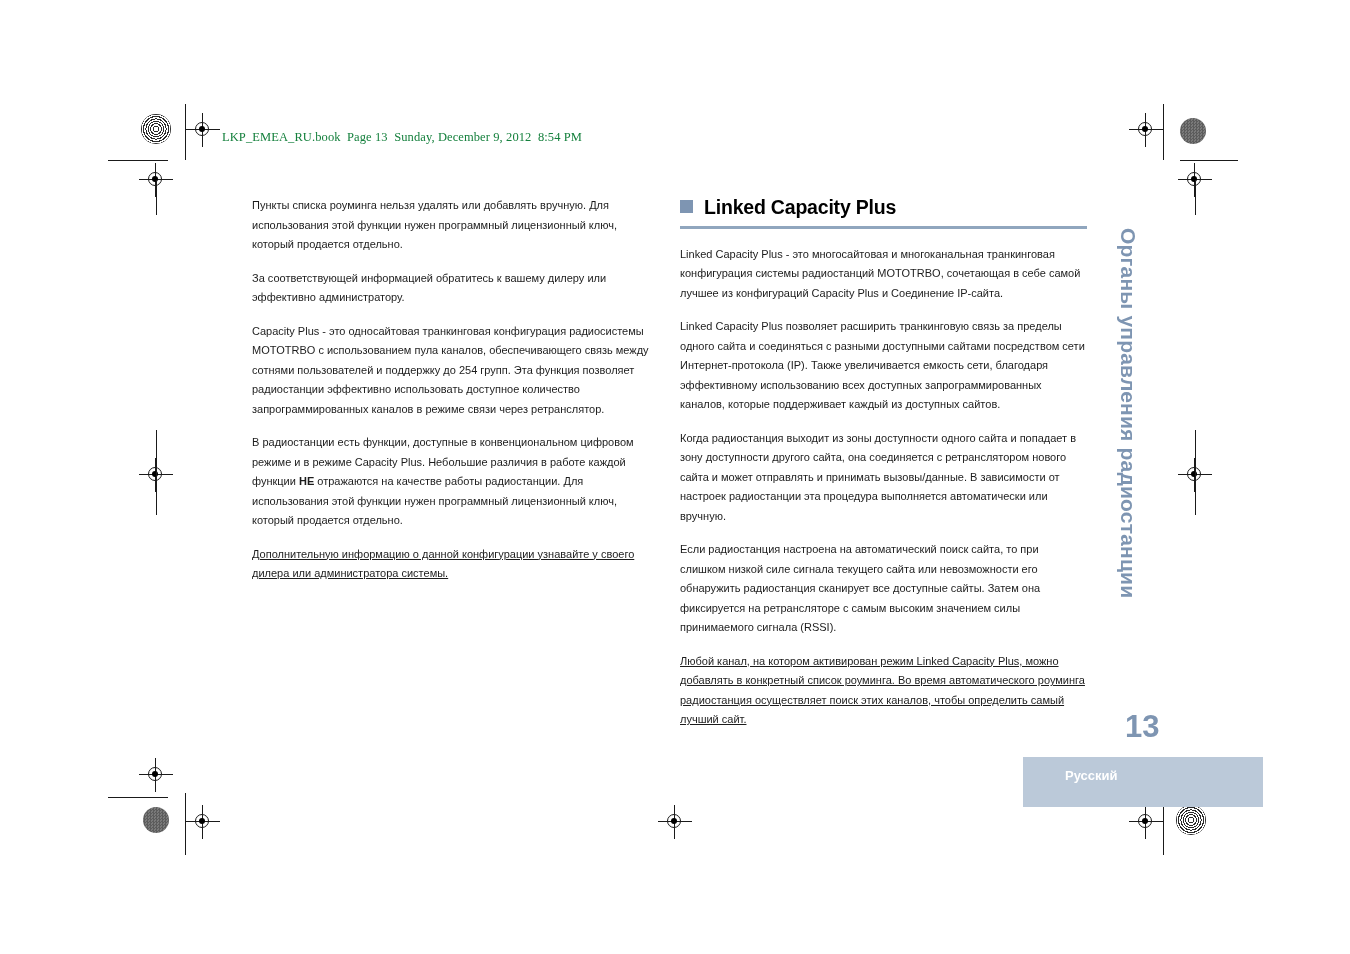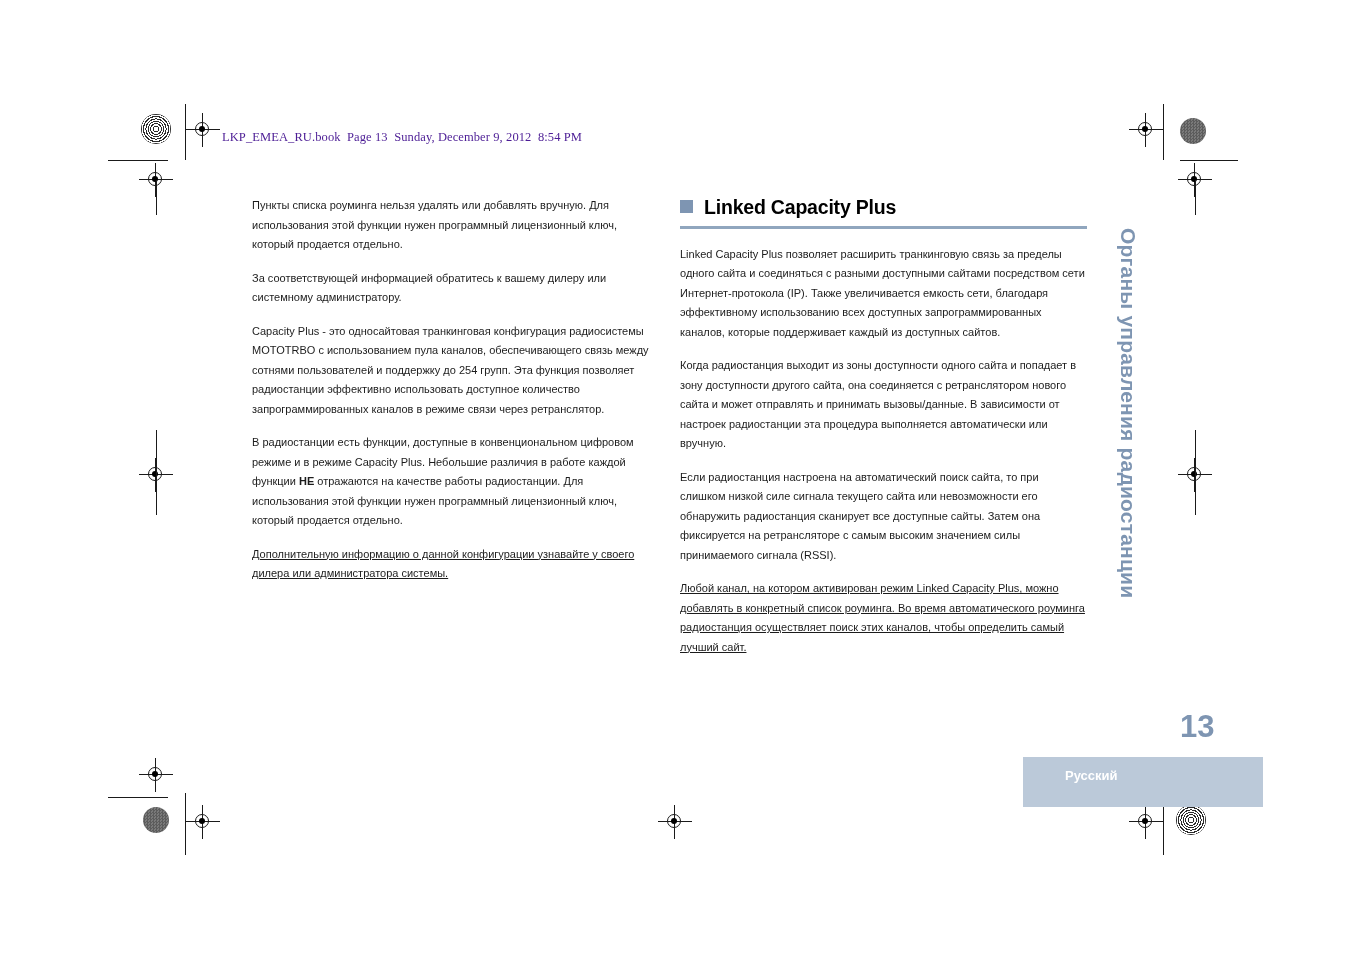--- a/index.html
+++ b/index.html
@@ -73,21 +73,21 @@
     background: #1a1a1a;
   }
 
   
   .book-header {
     position: absolute;
     left: 222px;
     top: 130px;
     font-family: "Liberation Serif", serif;
     font-size: 12.5px;
-    color: #4c1d95;
+    color: #15803d;
     white-space: pre;
     letter-spacing: 0.1px;
   }
 
   
   .column {
     position: absolute;
     width: 407px;
     top: 196px;
   }
@@ -143,21 +143,21 @@
     font-size: 21px;
     font-weight: bold;
     color: #7e95b2;
     letter-spacing: 0.2px;
     white-space: nowrap;
   }
 
   
   .page-number {
     position: absolute;
-    left: 1180px;
+    left: 1125px;
     top: 709px;
     font-size: 31px;
     font-weight: bold;
     color: #7e95b2;
   }
   .lang-band {
     position: absolute;
     left: 1023px;
     top: 757px;
     width: 240px;
@@ -262,37 +262,38 @@
     <span class="ring"></span>
     <span class="dot"></span>
 </div>
 <div class="halftone-circle" style="left:1176px; top:805px;"></div>
 
 <div class="book-header">LKP_EMEA_RU.book  Page 13  Sunday, December 9, 2012  8:54 PM</div>
 
 <div class="column left">
 
   <p class="body">Пункты списка роуминга нельзя удалять или добавлять вручную. Для использования этой функции нужен программный лицензионный ключ, который продается отдельно.</p>
-  <p class="body">За соответствующей информацией обратитесь к вашему дилеру или системному администратору.</p>
+  <p class="body">За соответствующей информацией обратитесь к вашему дилеру или эффективно администратору.</p>
 
 
   <p class="body">Capacity Plus - это односайтовая транкинговая конфигурация радиосистемы MOTOTRBO с использованием пула каналов, обеспечивающего связь между сотнями пользователей и поддержку до 254 групп. Эта функция позволяет радиостанции эффективно использовать доступное количество запрограммированных каналов в режиме связи через ретранслятор.</p>
 
   <p class="body"><span>В радиостанции есть функции, доступные в конвенциональном цифровом режиме и в режиме Capacity Plus. Небольшие различия в работе каждой функции </span><b>НЕ</b><span> отражаются на качестве работы радиостанции. Для использования этой функции нужен программный лицензионный ключ, который продается отдельно.</span></p>
 
   <p class="body">Дополнительную информацию о данной конфигурации узнавайте у своего дилера или администратора системы.</p>
 </div>
 
 <div class="column right">
 
   <div class="section-head first">
     <span class="bullet"></span><span class="title">Linked Capacity Plus</span>
     <div class="rule"></div>
   </div>
 
+  <p class="body">Linked Capacity Plus - это многосайтовая и многоканальная транкинговая конфигурация системы радиостанций MOTOTRBO, сочетающая в себе самой лучшее из конфигураций Capacity Plus и Соединение IP-сайта.</p>
   <p class="body">Linked Capacity Plus позволяет расширить транкинговую связь за пределы одного сайта и соединяться с разными доступными сайтами посредством сети Интернет-протокола (IP). Также увеличивается емкость сети, благодаря эффективному использованию всех доступных запрограммированных каналов, которые поддерживает каждый из доступных сайтов.</p>
   <p class="body">Когда радиостанция выходит из зоны доступности одного сайта и попадает в зону доступности другого сайта, она соединяется с ретранслятором нового сайта и может отправлять и принимать вызовы/данные. В зависимости от настроек радиостанции эта процедура выполняется автоматически или вручную.</p>
   <p class="body">Если радиостанция настроена на автоматический поиск сайта, то при слишком низкой силе сигнала текущего сайта или невозможности его обнаружить радиостанция сканирует все доступные сайты. Затем она фиксируется на ретрансляторе с самым высоким значением силы принимаемого сигнала (RSSI).</p>
   <p class="body">Любой канал, на котором активирован режим Linked Capacity Plus, можно добавлять в конкретный список роуминга. Во время автоматического роуминга радиостанция осуществляет поиск этих каналов, чтобы определить самый лучший сайт.</p>
 </div>
 
 <div class="side-tab">Органы управления радиостанции</div>
 
 <div class="page-number">13</div>
 <div class="lang-band"></div>

